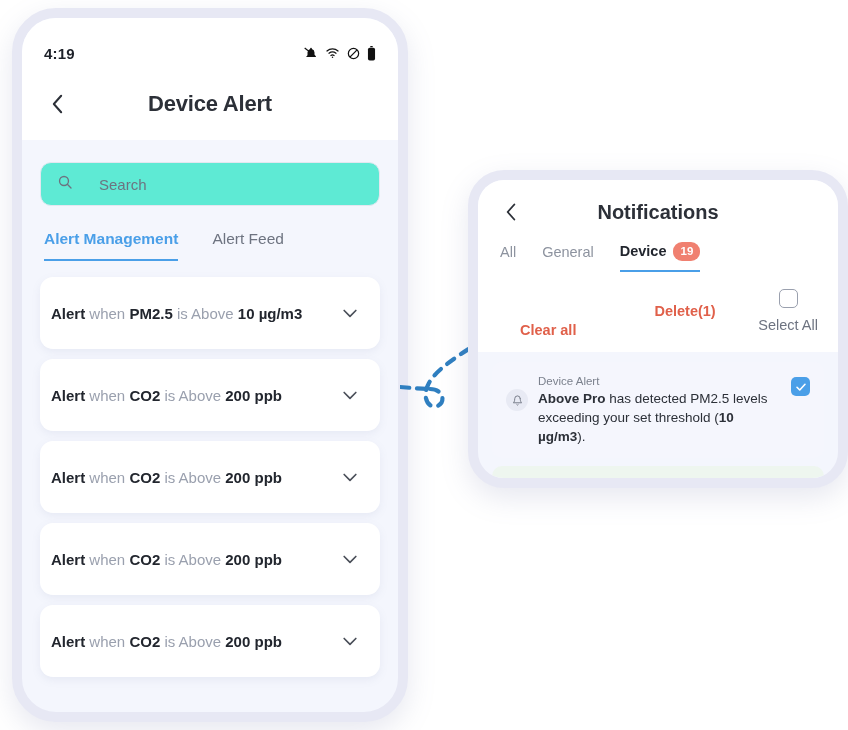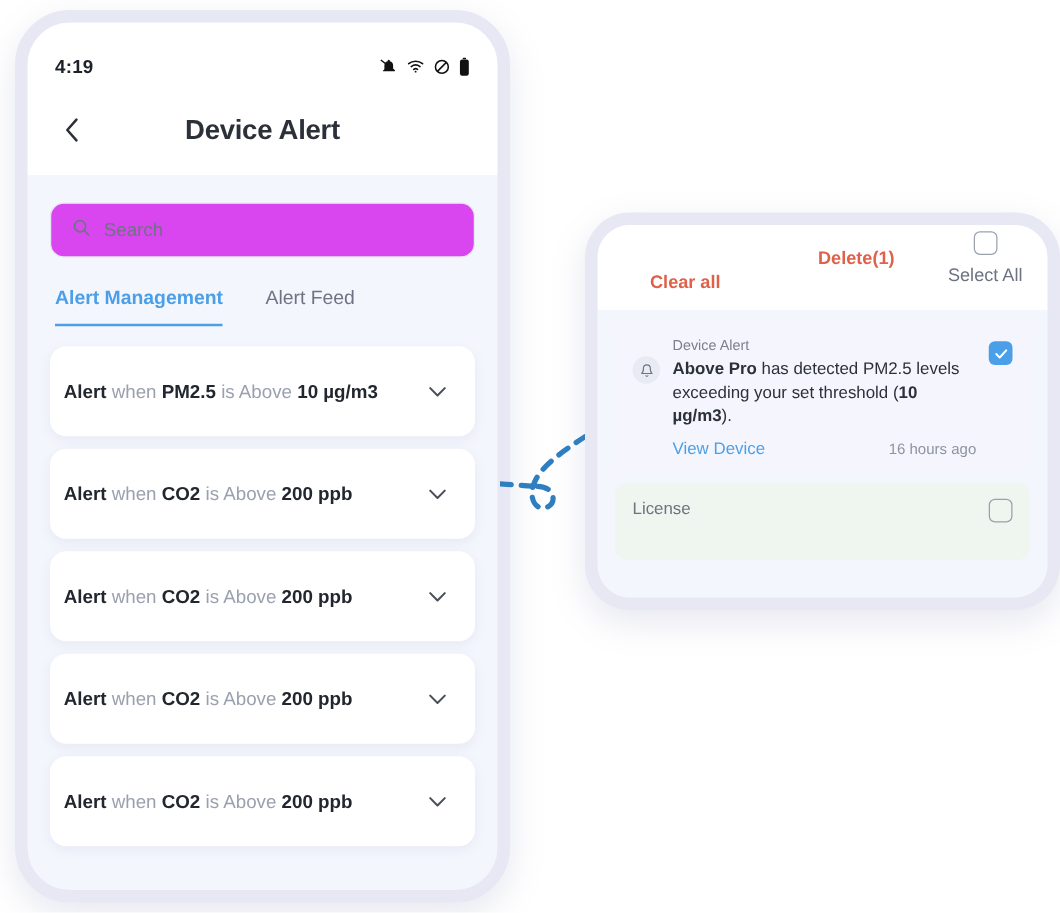--- a/index.html
+++ b/index.html
@@ -80,26 +80,26 @@
     letter-spacing: -0.2px;
     pointer-events: none;
   }
 
   .phone-body {
     padding: 0 18px;
   }
   .search-box {
     margin-top: 22px;
     height: 44px;
-    background: #d946ef;
+    background: #5eead4;
     border: 1px solid #e4e7f0;
     border-radius: 11px;
     display: flex;
     align-items: center;
-    gap: 10px;
+    gap: 26px;
     padding: 0 16px;
     box-sizing: border-box;
   }
   .search-input-el {
     border: none;
     outline: none;
     background: transparent;
     font-size: 15px;
     color: #2c3038;
     font-family: "Liberation Sans", sans-serif;
@@ -464,20 +464,43 @@
 <div class="connector">
   <svg width="130" height="145" viewBox="0 0 130 145" fill="none">
     <path d="M0 102 C 12 103, 24 104, 30 104" stroke="#2f7fc0" stroke-width="4.2" stroke-linecap="round" stroke-dasharray="9 8"></path>
     <path d="M30 104 C 44 104, 46 118, 37 121 C 28 124, 22 112, 28 100 C 34 86, 56 72, 78 58" stroke="#2f7fc0" stroke-width="4.2" stroke-linecap="round" stroke-dasharray="9 8" fill="none"></path>
     <path d="M95 23 L 72 47 L 82 50 L 78 62 Z" fill="#2f7fc0"></path>
   </svg>
 </div>
 
 <div class="phone-right">
 
+  <div class="nr-header">
+    <div class="nr-navbar">
+      <span class="back-chevron">
+        <svg width="12" height="20" viewBox="0 0 14 24" fill="none" stroke="#2c3038" stroke-width="2.2" stroke-linecap="round" stroke-linejoin="round">
+          <polyline points="11,3 3,12 11,21"></polyline>
+        </svg>
+      </span>
+      <span class="nr-title">Notifications</span>
+    </div>
+
+    <div class="nr-tabs">
+      <div class="nr-tab">
+        <span>All</span>
+      </div>
+      <div class="nr-tab">
+        <span>General</span>
+      </div>
+      <div class="nr-tab active">
+        <span>Device</span>
+        <span class="badge">19</span>
+      </div>
+    </div>
+  </div>
 
   <div class="nr-actions">
     <span class="action-link action-clear">Clear all</span>
     <span class="action-link action-delete">Delete(1)</span>
     <span class="select-all-wrap">
       <span class="cb-empty"></span>
       <span class="select-all-label">Select All</span>
     </span>
   </div>
 
@@ -488,24 +511,20 @@
         <svg width="11" height="11" viewBox="0 0 24 24" fill="none" stroke="#6d7380" stroke-width="2" stroke-linecap="round" stroke-linejoin="round">
           <path d="M18 8a6 6 0 1 0-12 0c0 7-3 9-3 9h18s-3-2-3-9"></path>
           <path d="M10.3 21a2 2 0 0 0 3.4 0"></path>
         </svg>
       </span>
       <span class="notif-content">
         <div class="notif-kicker">Device Alert</div>
         <div class="notif-body">
           <b>Above Pro</b><span> has detected PM2.5 levels exceeding your set threshold (</span><b>10 µg/m3</b><span>).</span>
         </div>
-        <div class="notif-footer">
-          <span class="notif-link">View Device</span>
-          <span class="notif-time">16 hours ago</span>
-        </div>
       </span>
       <span class="cb-checked">
         <svg width="12" height="12" viewBox="0 0 24 24" fill="none" stroke="#ffffff" stroke-width="3.2" stroke-linecap="round" stroke-linejoin="round">
           <polyline points="4,12.5 9.5,18 20,6.5"></polyline>
         </svg>
       </span>
     </div>
 
     <div class="notif-item license">
       <span class="notif-content">

